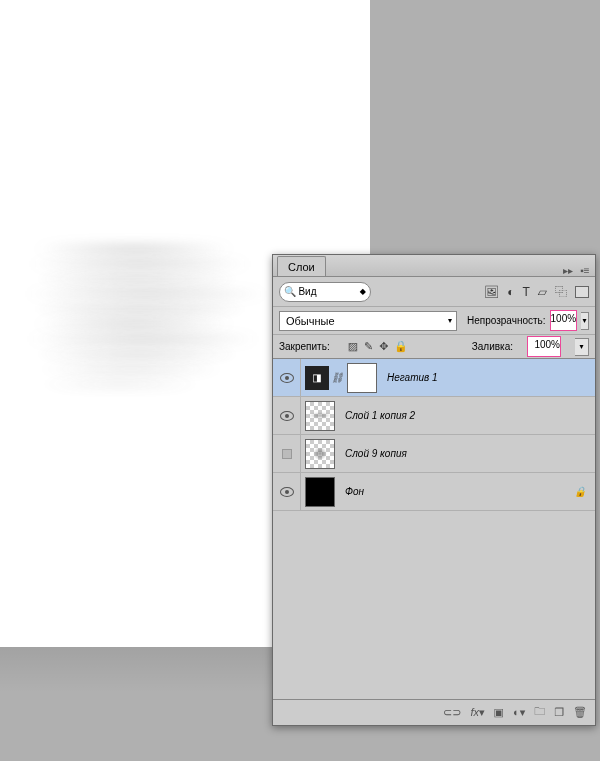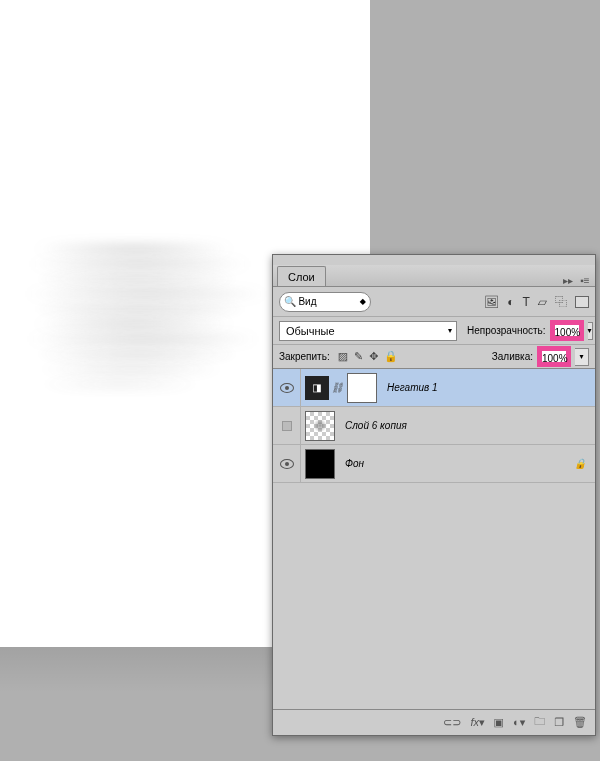--- a/index.html
+++ b/index.html
@@ -4,41 +4,41 @@
 <style>
 * { box-sizing: border-box; margin: 0; padding: 0; font-family: Tahoma, Arial, sans-serif; }
 body { background: #b0b0b0; width: 600px; height: 761px; overflow: hidden; position: relative; }
 .canvas-area { position: absolute; left: 0; top: 0; width: 370px; height: 647px; background: #b0b0b0; }
 .canvas { position: absolute; left: 0; top: 0; width: 370px; height: 647px; background: #fff; overflow: hidden; }
 .smoke { position: absolute; left: -20px; top: 235px; width: 320px; height: 170px; }
 .smoke-layer { position: absolute; width: 100%; height: 8px; background: radial-gradient(ellipse 50% 100% at center, rgba(90,90,90,0.4), transparent 70%); filter: blur(6px); }
 .canvas-shadow { position: absolute; left: 0; top: 647px; width: 370px; height: 114px; background: linear-gradient(to bottom, rgba(0,0,0,0.08), transparent 40%); }
 
 .panel { position: absolute; right: 4px; top: 254px; width: 324px; background: #ccc; border: 1px solid #6a6a6a; box-shadow: 0 2px 8px rgba(0,0,0,0.4); }
-.panel-tab-bar { height: 22px; background: linear-gradient(#d4d4d4, #c0c0c0); border-bottom: 1px solid #888; display: flex; align-items: flex-end; margin-top: 10px; }
+.panel-tab-bar { height: 22px; background: linear-gradient(#d4d4d4, #c0c0c0); border-bottom: 1px solid #888; display: flex; align-items: flex-end; }
 .panel-tab { height: 20px; padding: 0 10px; font-size: 11px; line-height: 20px; background: #ccc; border: 1px solid #888; border-bottom: none; margin-left: 4px; border-radius: 2px 2px 0 0; }
 .panel-collapse { margin-left: auto; width: 18px; text-align: center; font-size: 10px; color: #555; cursor: pointer; }
 .panel-menu { width: 16px; text-align: center; font-size: 10px; color: #555; cursor: pointer; margin-right: 2px; }
 
 .filter-row { height: 30px; display: flex; align-items: center; padding: 4px 6px; gap: 4px; border-bottom: 1px solid #aaa; }
 .search-box { flex: 0 0 92px; height: 20px; border: 1px solid #888; border-radius: 10px; background: #fff; display: flex; align-items: center; padding: 0 4px; font-size: 10px; }
 .search-box .mag { font-size: 10px; margin-right: 2px; }
 .search-box .sel { margin-left: auto; font-size: 8px; }
 .filter-icons { margin-left: auto; display: flex; gap: 8px; align-items: center; font-size: 12px; color: #333; }
 .filter-icons span { cursor: pointer; }
 .pill-square { width: 14px; height: 12px; background: #ddd; border: 1px solid #666; display: inline-block; }
 
 .blend-row { height: 28px; display: flex; align-items: center; padding: 3px 6px; gap: 4px; border-bottom: 1px solid #aaa; font-size: 10px; }
 .blend-select { flex: 0 0 178px; height: 20px; border: 1px solid #888; background: #fff; display: flex; align-items: center; padding: 0 6px; font-size: 11px; position: relative; }
 .blend-select::after { content: "▾"; position: absolute; right: 4px; font-size: 8px; }
 .label-op { margin-left: 6px; text-align: right; }
-.num-input { width: 34px; height: 21px; border: 5px solid #ec4899; background: #fff; font-size: 10px; text-align: right; line-height: 16px; }
+.num-input { width: 34px; height: 21px; border: 1px solid #ec4899; background: #fff; font-size: 10px; text-align: right; line-height: 16px; }
 .dd-arrow { width: 14px; height: 18px; border: 1px solid #888; border-left: none; background: #e4e4e4; text-align: center; font-size: 8px; line-height: 16px; }
 
-.lock-row { height: 24px; display: flex; align-items: center; padding: 2px 6px; gap: 4px; border-bottom: 1px solid #888; font-size: 10px; }
+.lock-row { height: 24px; display: flex; align-items: center; padding: 2px 6px; gap: 14px; border-bottom: 1px solid #888; font-size: 10px; }
 .lock-icons { display: flex; gap: 6px; margin-left: 4px; font-size: 11px; color: #444; }
 .lock-icons span { cursor: pointer; }
 .fill-label { margin-left: auto; }
 
 .layer-list { min-height: 340px; background: #ccc; }
 .layer-item { display: flex; align-items: center; height: 38px; border-bottom: 1px solid #b0b0b0; font-size: 10px; font-style: italic; }
 .layer-item.selected { background: #b5ccea; }
 .vis-col { width: 28px; height: 100%; display: flex; align-items: center; justify-content: center; border-right: 1px solid #b0b0b0; cursor: pointer; }
 .eye { width: 14px; height: 10px; border: 1px solid #555; border-radius: 50%; position: relative; }
 .eye::after { content: ""; position: absolute; width: 4px; height: 4px; background: #555; border-radius: 50%; top: 2px; left: 4px; }
@@ -125,29 +125,38 @@
     <div class="layer-item selected">
       <div class="vis-col">
           <div class="eye"></div>
         </div>
       <div class="adj-badge">◨</div>
       <div class="link-badge">⛓</div>
       <div class="thumb"></div>
       <span class="layer-name">Негатив 1</span>
     </div>
 
+    <div class="layer-item">
+      <div class="vis-col">
+          <div class="eye"></div>
+        </div>
+      <div class="thumb checker">
+          <div class="wisp"></div>
+        </div>
+      <span class="layer-name">Слой 1 копия 2</span>
+    </div>
 
     <div class="layer-item">
       <div class="vis-col">
           <div class="eye-off"></div>
         </div>
       <div class="thumb checker">
           <div class="wisp2"></div>
         </div>
-      <span class="layer-name">Слой 6 копия</span>
+      <span class="layer-name">Слой 9 копия</span>
     </div>
 
 
     <div class="layer-item">
       <div class="vis-col">
           <div class="eye"></div>
         </div>
       <div class="thumb black"></div>
       <span class="layer-name">Фон</span>
       <span class="lock-end">🔒</span>

